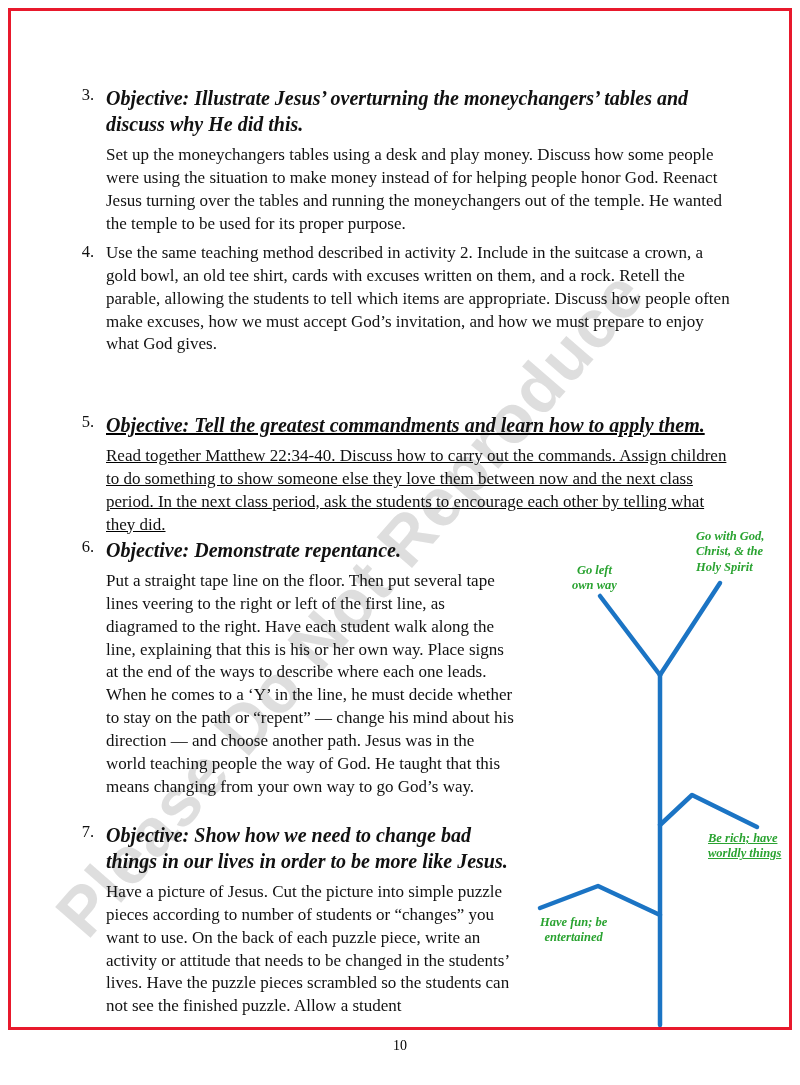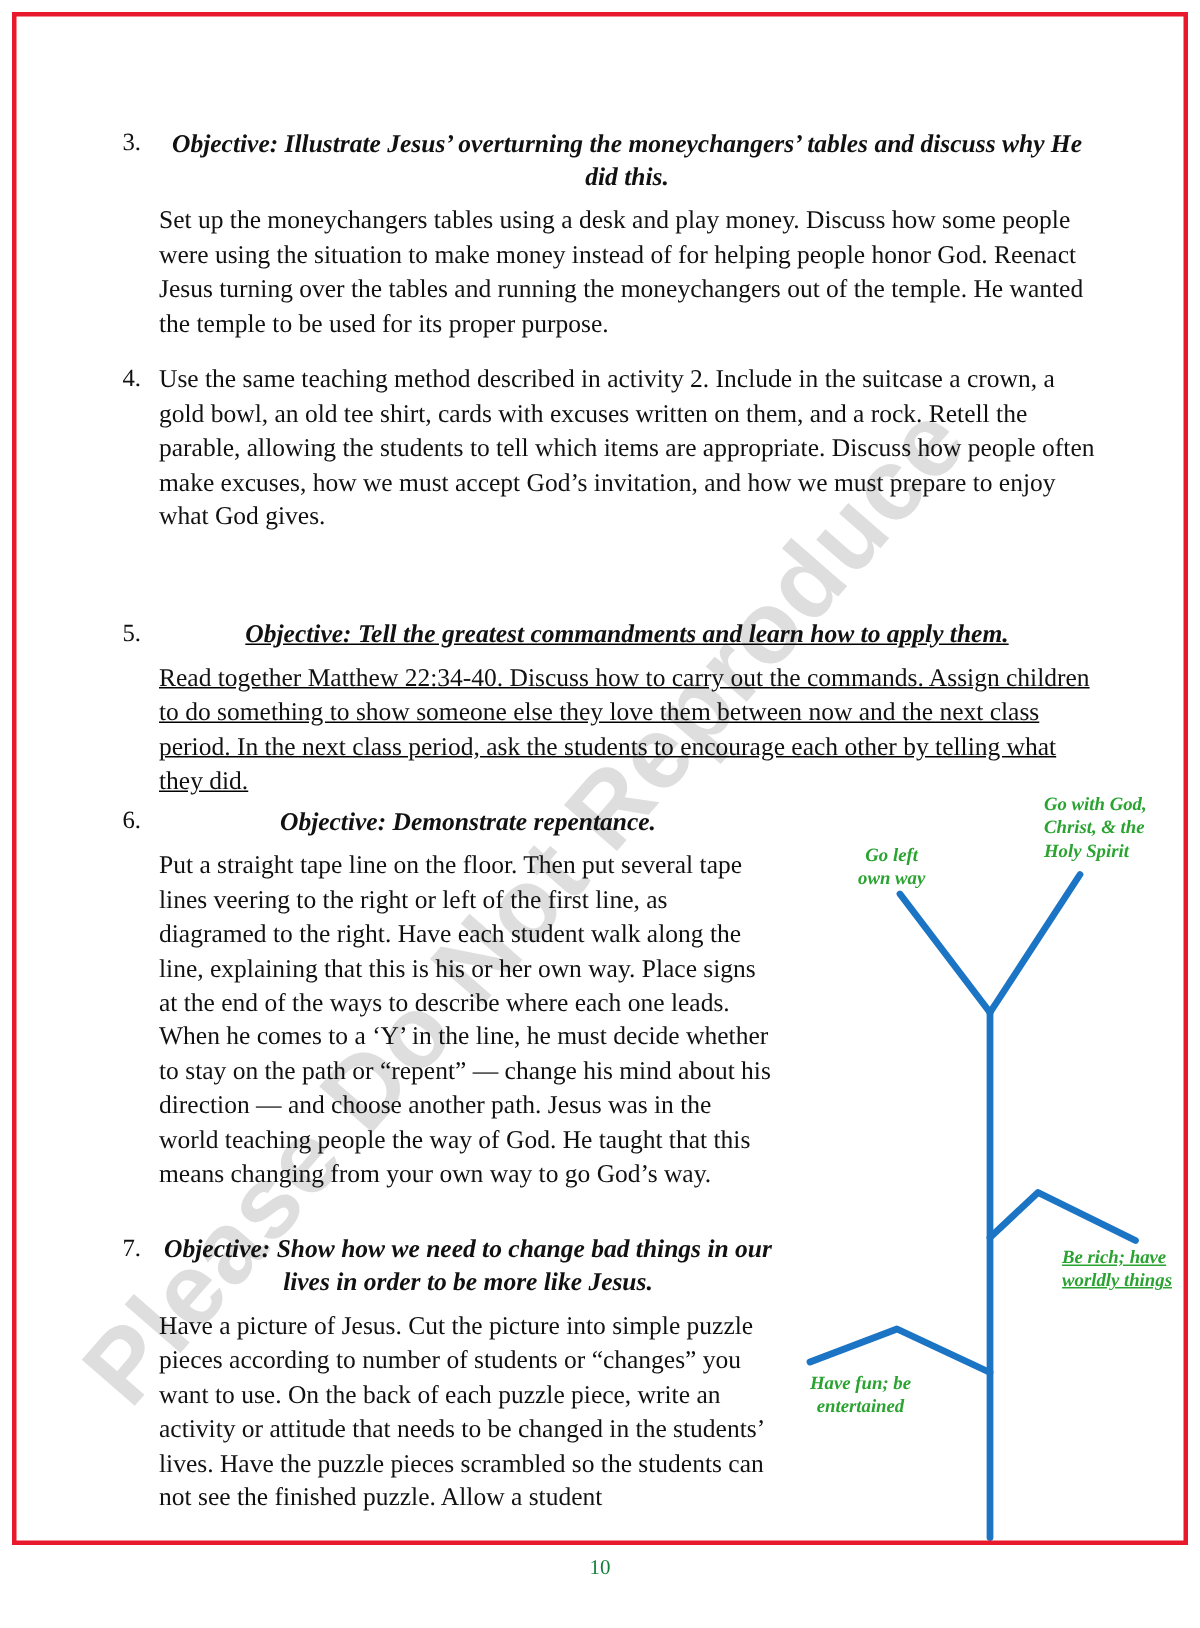--- a/index.html
+++ b/index.html
@@ -74,25 +74,24 @@
     color: #111;
   }
   .body {
     position: absolute;
     left: 38px;
     top: 0px;
   }
   .objective {
     font-style: italic;
     font-weight: bold;
-    font-size: 17px;
+    font-size: 20px;
     line-height: 1.30;
     color: #111;
     margin: 0 0 7px 0;
-    text-align: center;
   }
   .para {
     font-size: 17px;
     line-height: 1.345;
     color: #111;
     margin: 0;
     text-align: left;
   }
   
   #diagram {
@@ -118,21 +117,21 @@
   #lbl-be-rich { left: 208px; top: 316px; text-align: left; text-decoration: underline; }
   #lbl-have-fun { left: 40px; top: 400px; text-align: center; }
   
   #page-number {
     position: absolute;
     left: 0;
     top: 1038px;
     width: 800px;
     text-align: center;
     font-size: 14px;
-    color: #15803d;
+    color: #000000;
     z-index: 6;
   }
 </style>
 </head>
 <body>
 
 <div id="page">
 
   <div id="watermark">
     <span>Please Do Not Reproduce</span>

